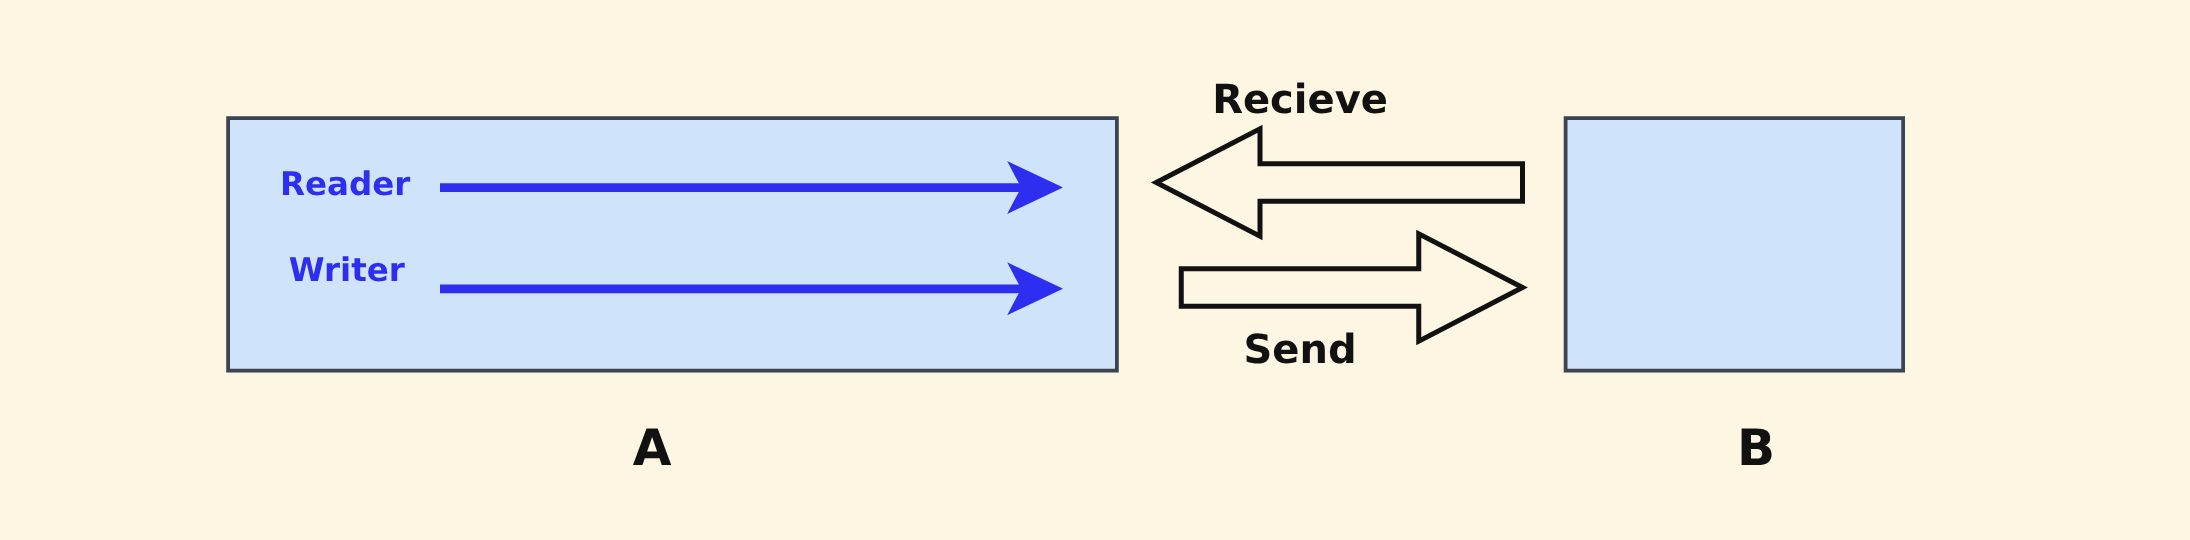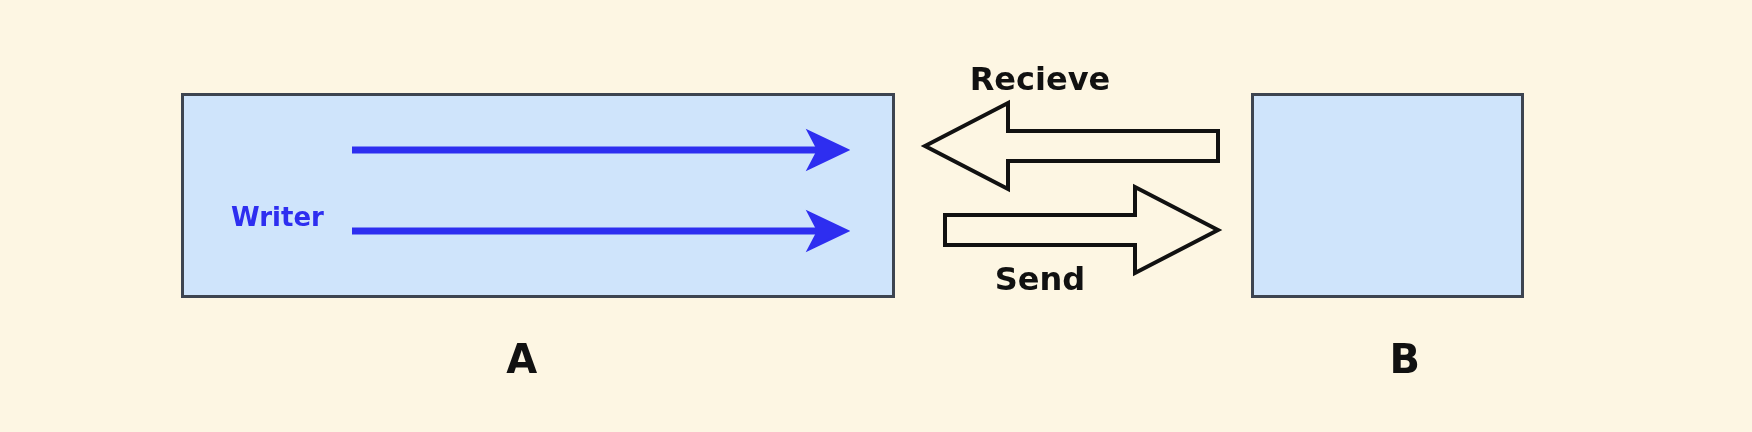--- a/index.html
+++ b/index.html
@@ -98,20 +98,21 @@
     pointer-events: none;
   }
 </style>
 </head>
 <body>
 
 <div id="stage">
 
   <div class="node-box" id="box-a"></div>
 
+  <div class="stream-label" id="label-reader">Reader</div>
   <div class="stream-label" id="label-writer">Writer</div>
 
   <div class="node-box" id="box-b"></div>
 
   <div class="node-label" id="label-a">A</div>
   <div class="node-label" id="label-b">B</div>
 
   <div class="flow-label" id="label-recieve">Recieve</div>
   <div class="flow-label" id="label-send">Send</div>
 

